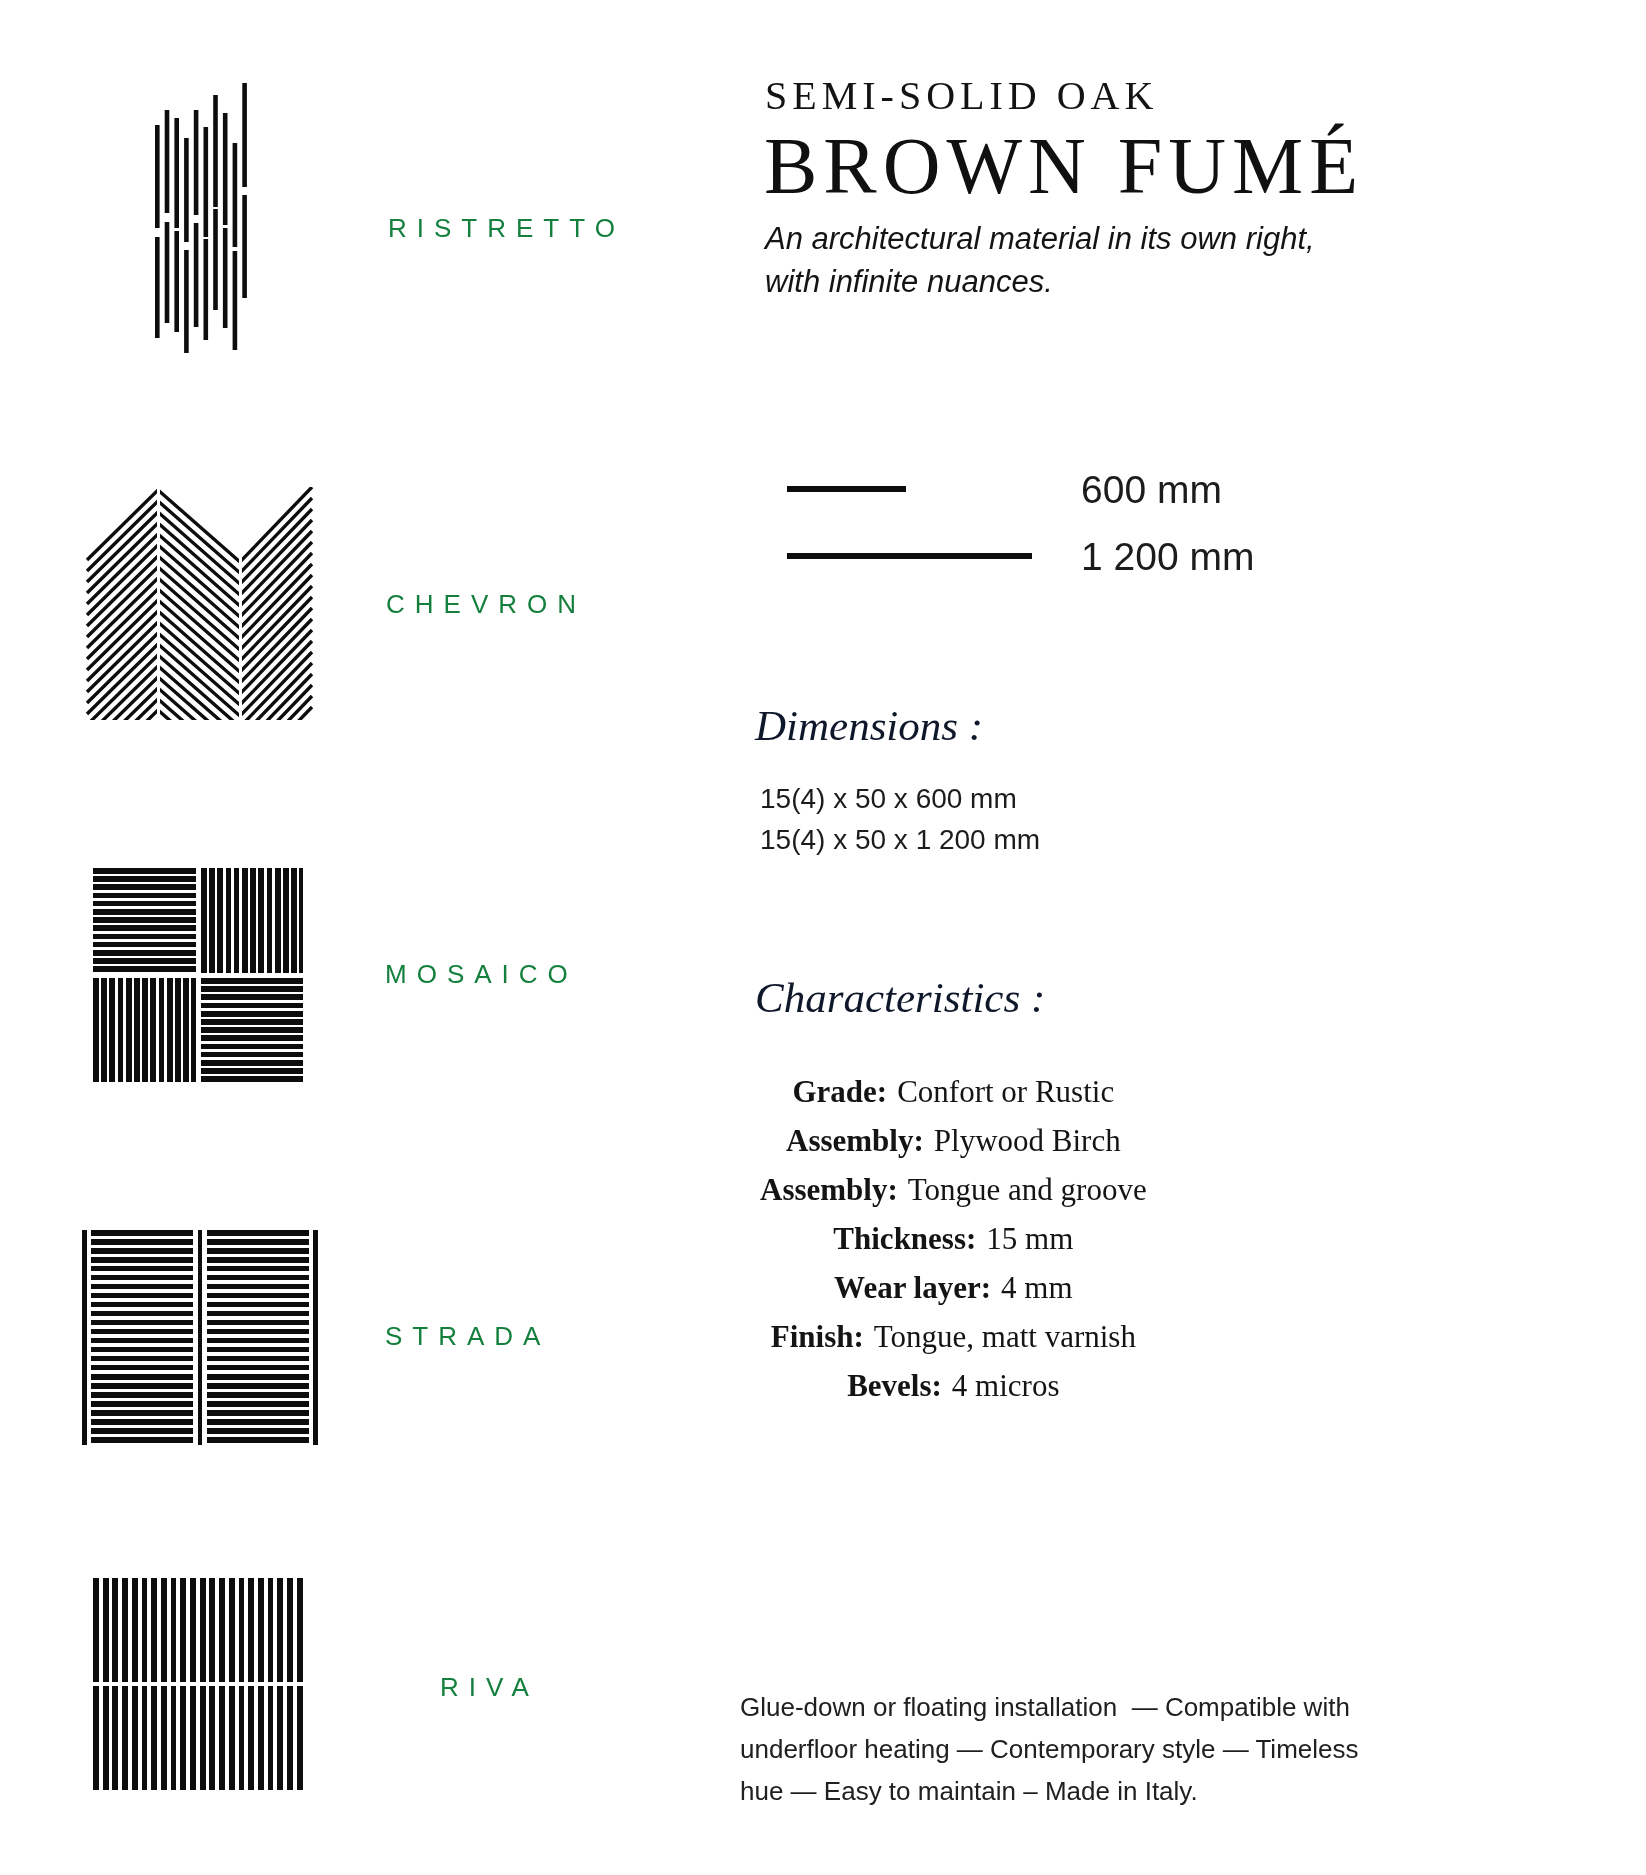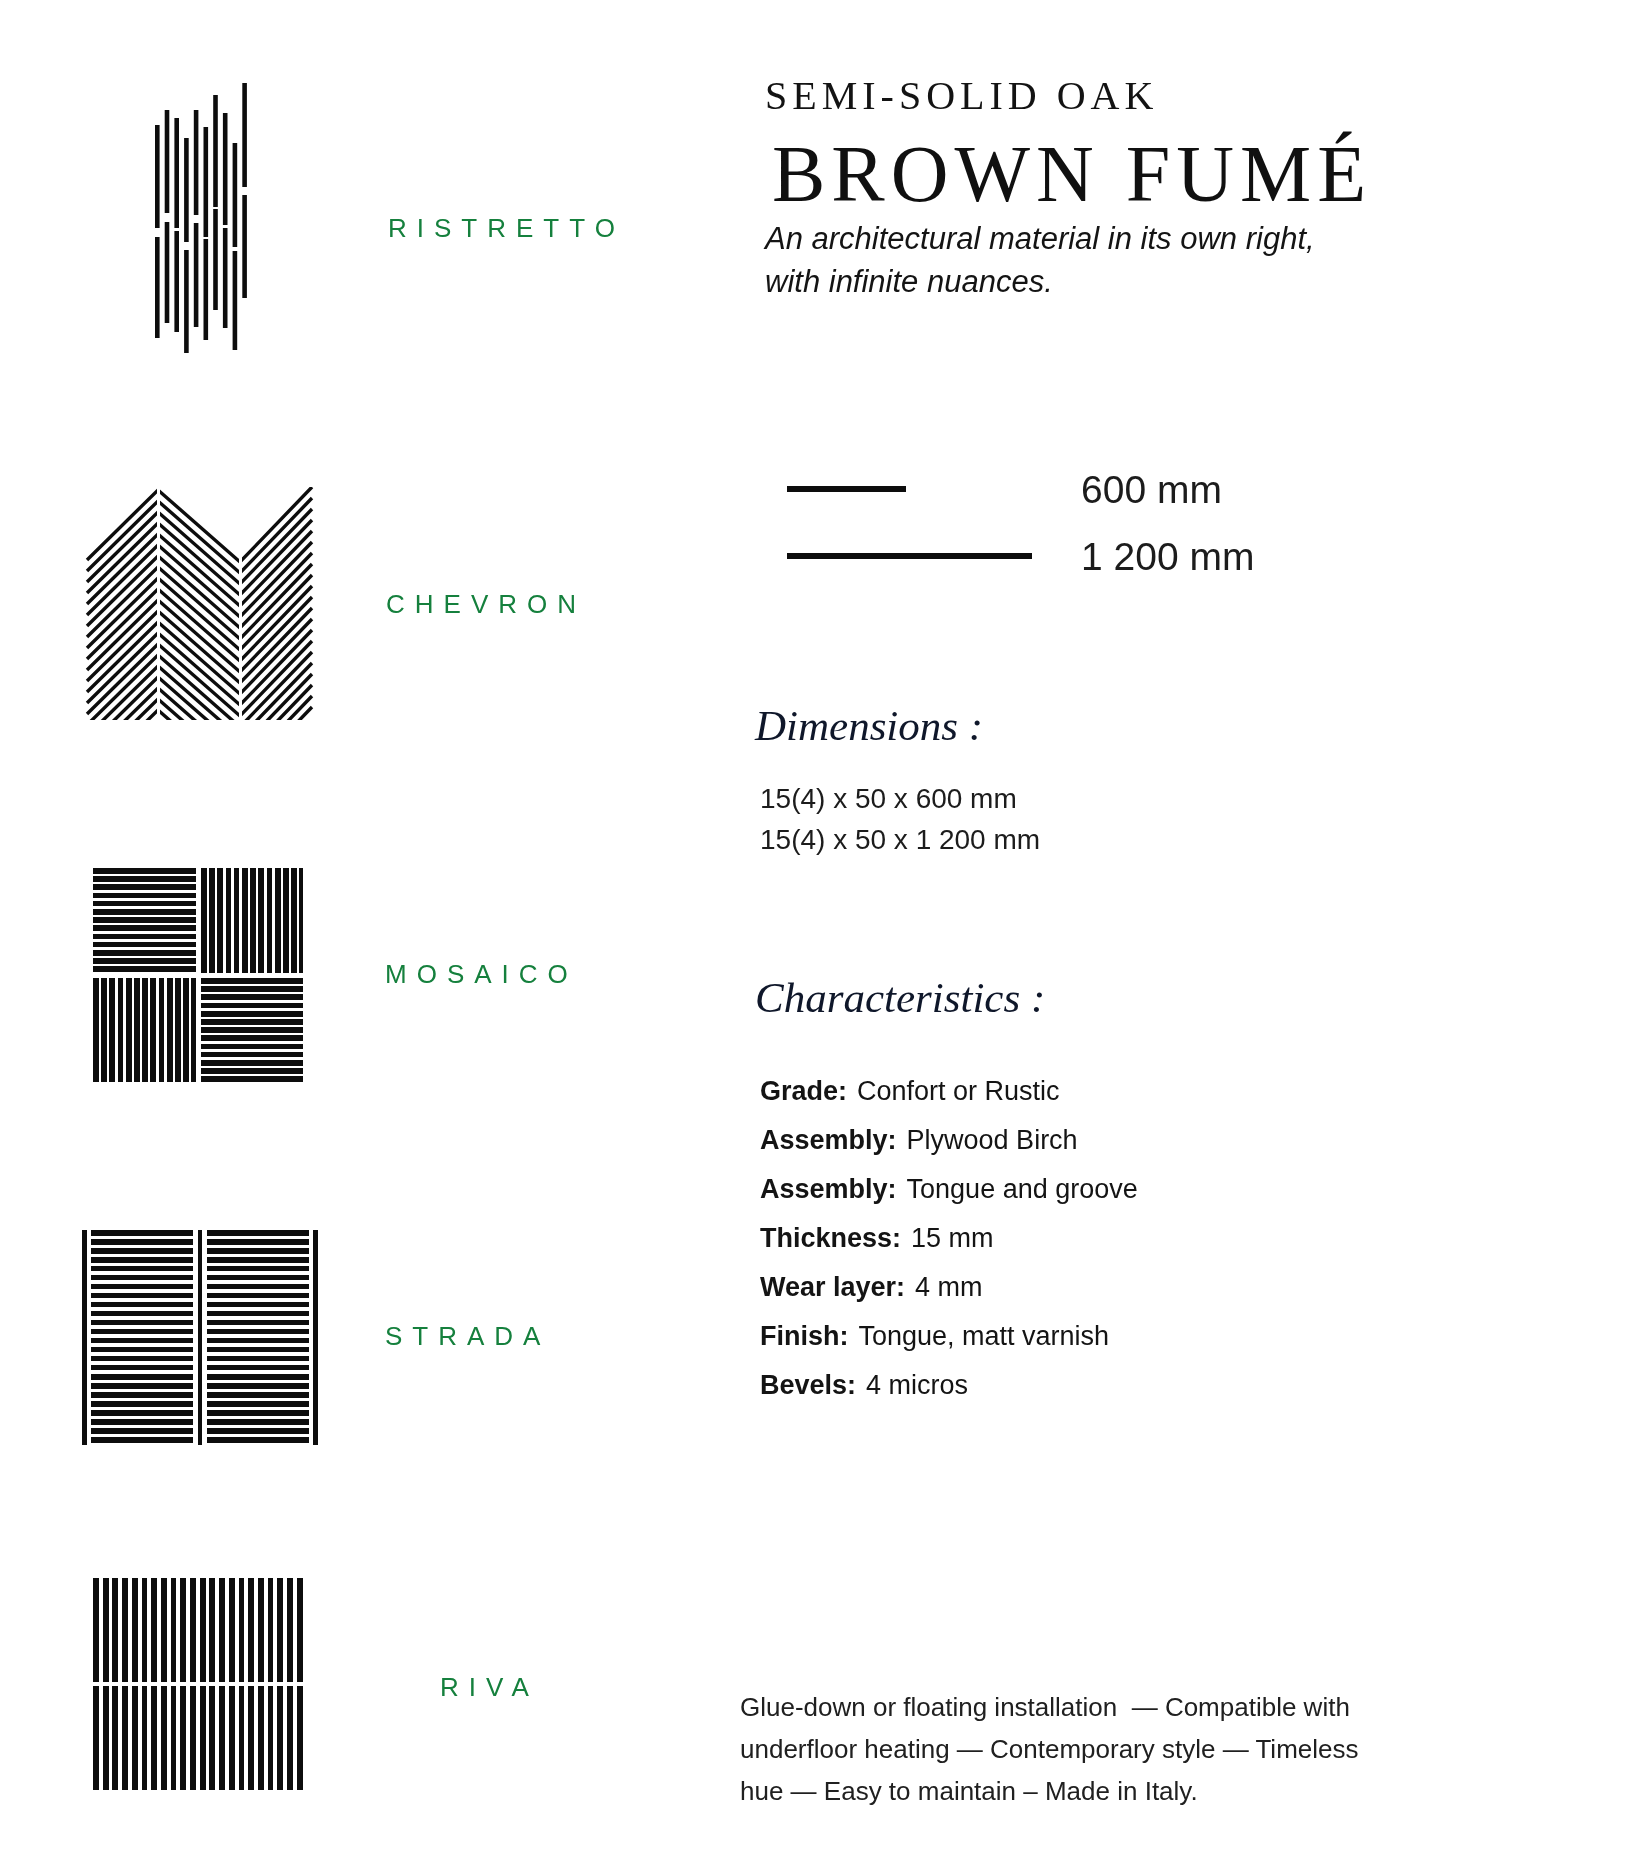--- a/index.html
+++ b/index.html
@@ -33,41 +33,41 @@
   .icon-riva{left:93px;top:1578px;width:212px;height:212px;}
   .lbl-riva{left:440px;top:1672px;}
   .riva-row{position:absolute;left:0;width:212px;height:104px;
             background:repeating-linear-gradient(to right,#0d0d0d 0 5.8px,#ffffff 5.8px 9.7px);}
   .riva-row.r1{top:0;}
   .riva-row.r2{top:108px;}
 
   
   .eyebrow{position:absolute;left:765px;top:72px;font-family:"Liberation Serif",serif;
            font-size:40px;line-height:48px;letter-spacing:5px;color:#131313;}
-  .title{position:absolute;left:760px;top:118px;margin:12px;font-family:"Liberation Serif",serif;
+  .title{position:absolute;left:760px;top:118px;margin:4px;font-family:"Liberation Serif",serif;
          font-weight:400;font-size:80px;line-height:88px;letter-spacing:6px;color:#101010;}
   .tagline{position:absolute;left:765px;top:217px;font-family:Liberation Sans, sans-serif;
            font-style:italic;font-size:31px;line-height:43px;color:#141414;}
 
   .size-bar{position:absolute;height:6px;background:#0d0d0d;}
   .bar-600{left:787px;top:486px;width:119px;}
   .bar-1200{left:787px;top:553px;width:245px;}
   .size-label{position:absolute;left:1081px;font-size:39px;line-height:32px;color:#1c1c1c;}
   .sl-600{top:474px;}
   .sl-1200{top:541px;}
 
   .section-heading{position:absolute;left:755px;font-family:"Liberation Serif",serif;
                    font-style:italic;font-size:43px;line-height:52px;color:#0f172a;}
   .h-dimensions{top:700px;}
   .h-characteristics{top:972px;}
 
   .dim-lines{position:absolute;left:760px;top:778px;font-size:28px;line-height:41px;color:#1c1c1c;}
 
-  .char-list{position:absolute;left:760px;top:1067px;font-family:Liberation Sans, sans-serif;
-             font-size:27px;line-height:49px;color:#141414;}
+  .char-list{position:absolute;left:760px;top:1067px;font-family:Liberation Serif, serif;
+             font-size:31px;line-height:49px;color:#141414;text-align:center;}
   .char-label{font-weight:bold;margin-right:10px;}
 
   .footer{position:absolute;left:740px;top:1686px;font-size:26px;line-height:42px;color:#202020;}
   .footer div{white-space:pre;}
 </style>
 </head>
 <body>
 
 <div class="page">
 

